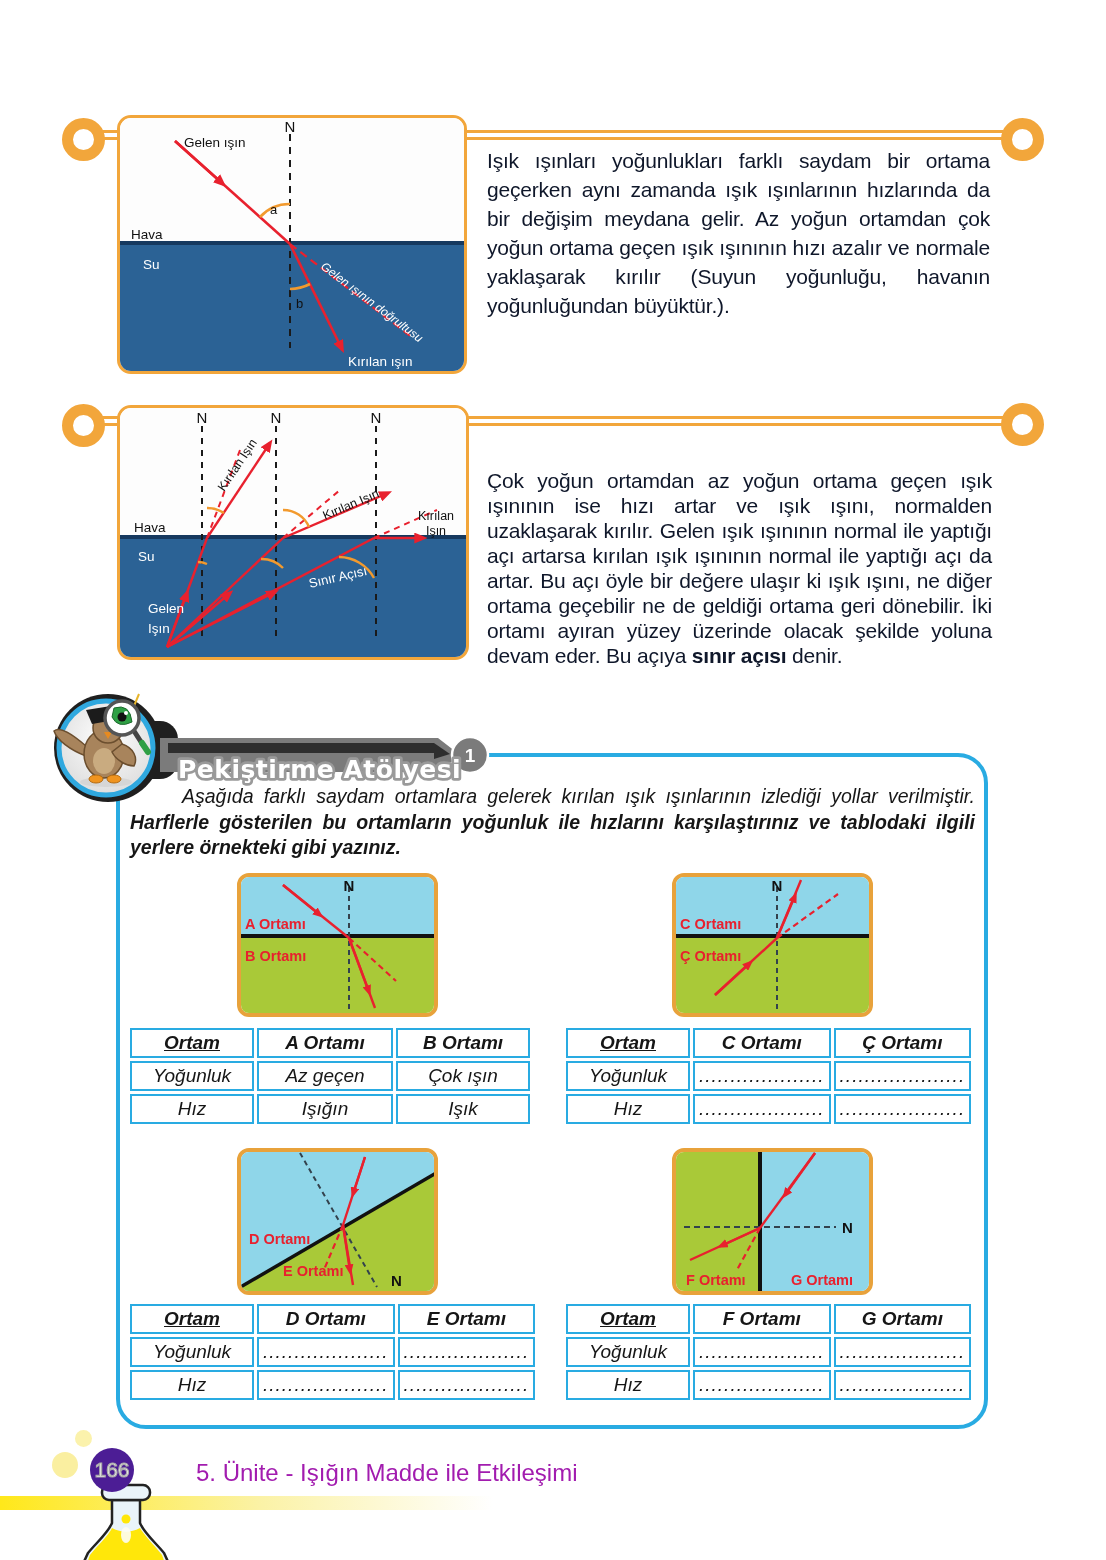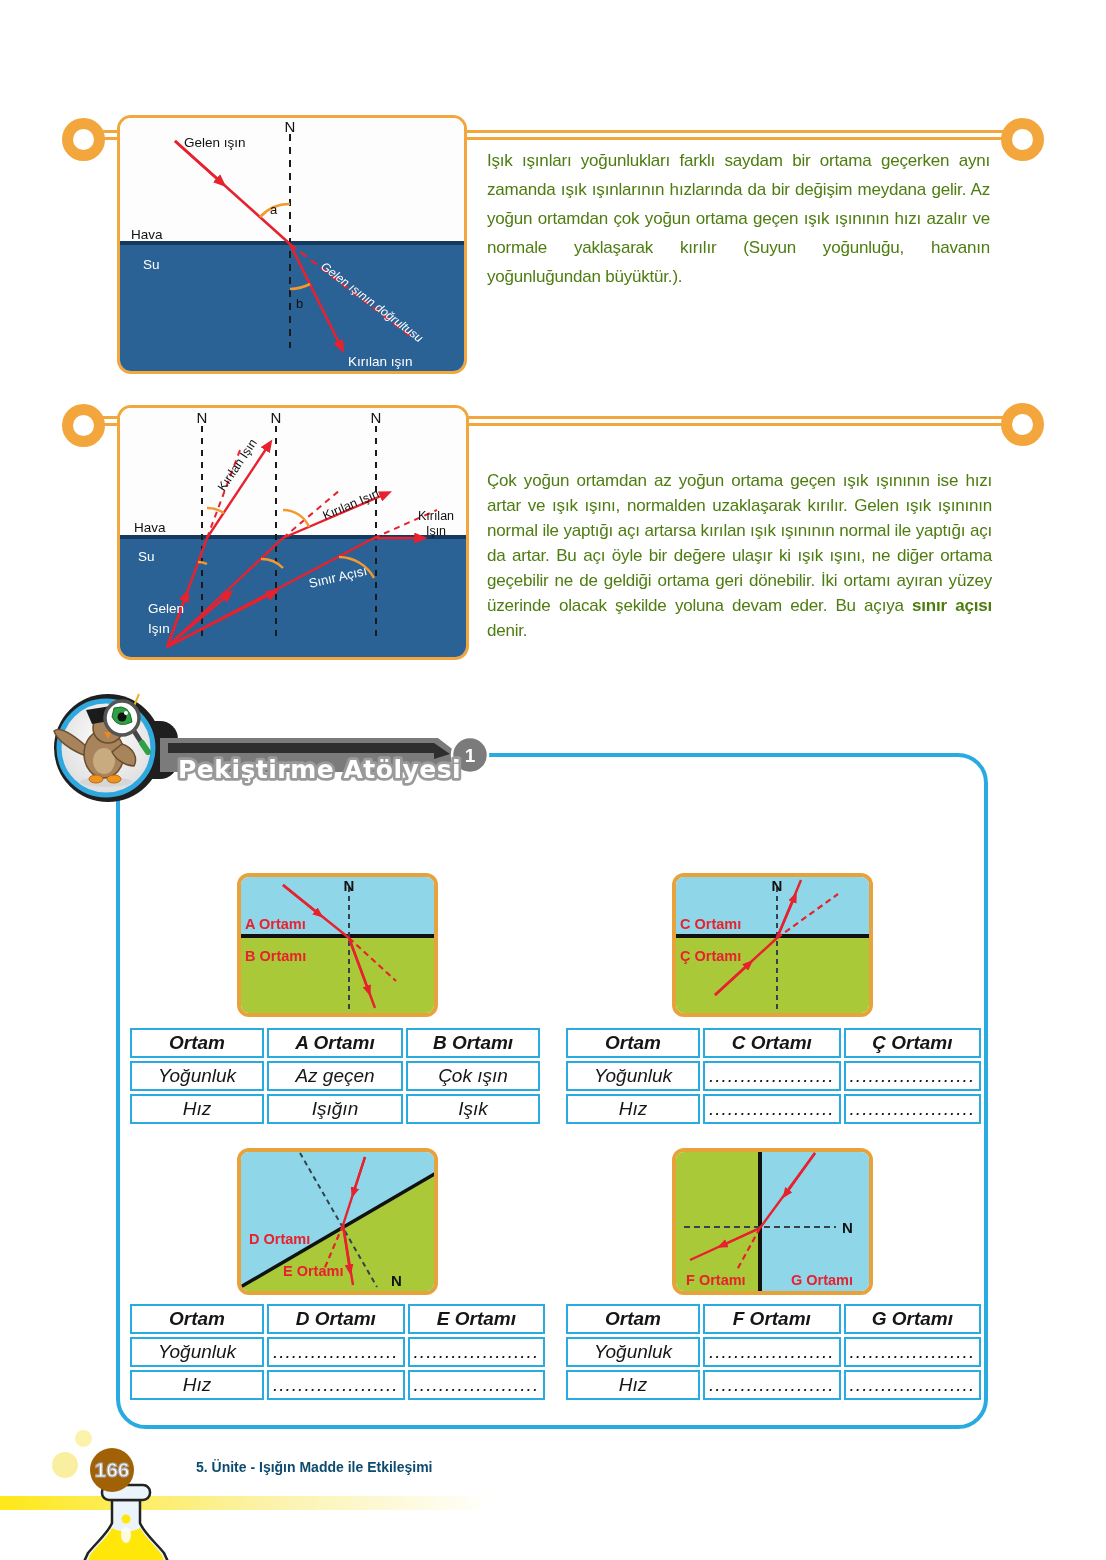--- a/index.html
+++ b/index.html
@@ -9,21 +9,21 @@
   #page { position:absolute; left:0; top:0; width:1106px; height:1560px; background:#fff; }
 
   
   .ring { position:absolute; width:43px; height:43px; border:11px solid #F2A63B; border-radius:50%; background:#fff; }
   .pipe { position:absolute; height:10px; border-top:3px solid #F2A63B; border-bottom:3px solid #F2A63B; background:#fff; }
 
   
   .figbox { position:absolute; border:3px solid #F2A63B; border-radius:14px; overflow:hidden; background:#fff; z-index:3; }
   .figbox svg { display:block; }
 
-  .para { position:absolute; text-align:justify; font-size:17px; line-height:29px; color:#4d7c0f; letter-spacing:-0.2px; }
+  .para { position:absolute; text-align:justify; font-size:21px; line-height:29px; color:#0f172a; letter-spacing:-0.2px; }
   #para2 { line-height:25px; }
   .para b { font-weight:bold; }
 
   
   #workshop-box { position:absolute; left:116px; top:753px; width:872px; height:676px;
                   border:4px solid #29ABE2; border-radius:30px; background:#fff; z-index:1; }
   #owl { position:absolute; left:42px; top:676px; width:140px; height:140px; z-index:4; }
   #banner { position:absolute; left:160px; top:728px; width:345px; height:58px; z-index:5; }
   #intro { position:absolute; left:130px; top:784px; width:845px; font-style:italic;
            font-size:19.5px; line-height:25.5px; text-align:justify; text-indent:52px; z-index:2; color:#161616;}
@@ -31,33 +31,33 @@
 
   .mini { position:absolute; width:201px; border:4px solid #E8A23B; border-radius:12px; overflow:hidden; background:#fff; z-index:2; }
   .mini svg { display:block; }
   .mini-label { font-weight:bold; font-size:14.5px; fill:#E8212E; }
   .mini-n { font-weight:bold; font-size:15px; fill:#111; }
 
   .wtable { position:absolute; border-collapse:separate; border-spacing:3px; z-index:2;
             font-style:italic; font-size:19px; color:#161616; }
   .wtable td { border:2px solid #29ABE2; text-align:center; height:30px; padding:0 4px; background:#fff; }
   .wtable .hdr td { font-weight:bold; }
-  .wtable .c1 { width:134px; } .wtable .c2 { width:136px; } .wtable .c3 { width:134px; }
+  .wtable .c1 { width:124px;text-decoration:underline; } .wtable .c2 { width:136px; } .wtable .c3 { width:134px; }
   .dots { letter-spacing:1px; }
 
   
   #band { position:absolute; left:0; top:1496px; width:580px; height:14px; z-index:1;
           background:linear-gradient(90deg,#FFE81A 0%,#FBF2A6 45%,rgba(255,255,255,0) 85%); }
   .deco-circle { position:absolute; border-radius:50%; z-index:1; }
   #page-bubble { position:absolute; left:90px; top:1448px; width:44px; height:44px; border-radius:50%;
-                 background:#a16207; z-index:3; text-align:center; line-height:44px;
-                 font-weight:bold; font-size:21px; color:#fff;
+                 background:#4c1d95; z-index:3; text-align:center; line-height:44px;
+                 font-weight:normal; font-size:21px; color:#fff;
                  -webkit-text-stroke:1.2px #ababab; }
   #flask { position:absolute; left:68px; top:1481px; width:120px; height:79px; z-index:2; }
-  #footer-title { position:absolute; left:196px; top:1459px; font-weight:bold; font-size:14px; color:#0c4a6e; z-index:2; }
+  #footer-title { position:absolute; left:196px; top:1459px; font-weight:normal; font-size:24px; color:#a21caf; z-index:2; }
 
   .svgtxt { font-family:"Liberation Sans", sans-serif; }
 </style>
 </head>
 <body>
 
 <div id="page">
 
   <svg width="0" height="0" style="position:absolute" aria-hidden="true">
     <defs>
@@ -183,20 +183,21 @@
 
   <svg id="banner" viewBox="0 0 345 58">
     <polygon points="0,10 278,10 300,27 278,44 0,44" fill="#7b7b7b"></polygon>
     <rect x="8" y="15" width="266" height="10" fill="#2e2e2e"></rect>
     <polygon points="274,15 290,26 274,31" fill="#2e2e2e"></polygon>
     <circle cx="310" cy="27" r="18" fill="#7b7b7b" stroke="#ffffff" stroke-width="2.5"></circle>
     <text class="svgtxt" x="310" y="34" text-anchor="middle" font-size="19" font-weight="bold" fill="#fff">1</text>
     <text x="18" y="50" font-family="DejaVu Sans, sans-serif" font-size="25" font-weight="bold" fill="#ffffff" stroke="#9a9a9a" stroke-width="5.5" stroke-linejoin="round" paint-order="stroke" letter-spacing="0.5">Pekiştirme Atölyesi</text>
   </svg>
 
+  <p id="intro"><span>Aşağıda farklı saydam ortamlara gelerek kırılan ışık ışınlarının izlediği yollar verilmiştir. </span><b>Harflerle gösterilen bu ortamların yoğunluk ile hızlarını karşılaştırınız ve tablodaki ilgili yerlere örnekteki gibi yazınız.</b></p>
 
   <div class="mini" style="left:237px; top:873px; height:144px;">
     <svg viewBox="0 0 193 136" width="193" height="136">
       <rect x="0" y="0" width="193" height="61" fill="#8FD6E9"></rect>
       <rect x="0" y="61" width="193" height="75" fill="#A9C938"></rect>
       <rect x="0" y="57" width="193" height="4" fill="#111"></rect>
       <line x1="108" y1="10" x2="108" y2="132" stroke="#33424d" stroke-width="2" stroke-dasharray="5 4"></line>
       <text class="svgtxt mini-n" x="108" y="14" text-anchor="middle">N</text>
       <path d="M42,8 L108,61" stroke="#E8212E" stroke-width="2.4" fill="none"></path>
       <path d="M42,8 L79,38" stroke="#E8212E" stroke-width="2.4" fill="none" marker-end="url(#aRm)"></path>

